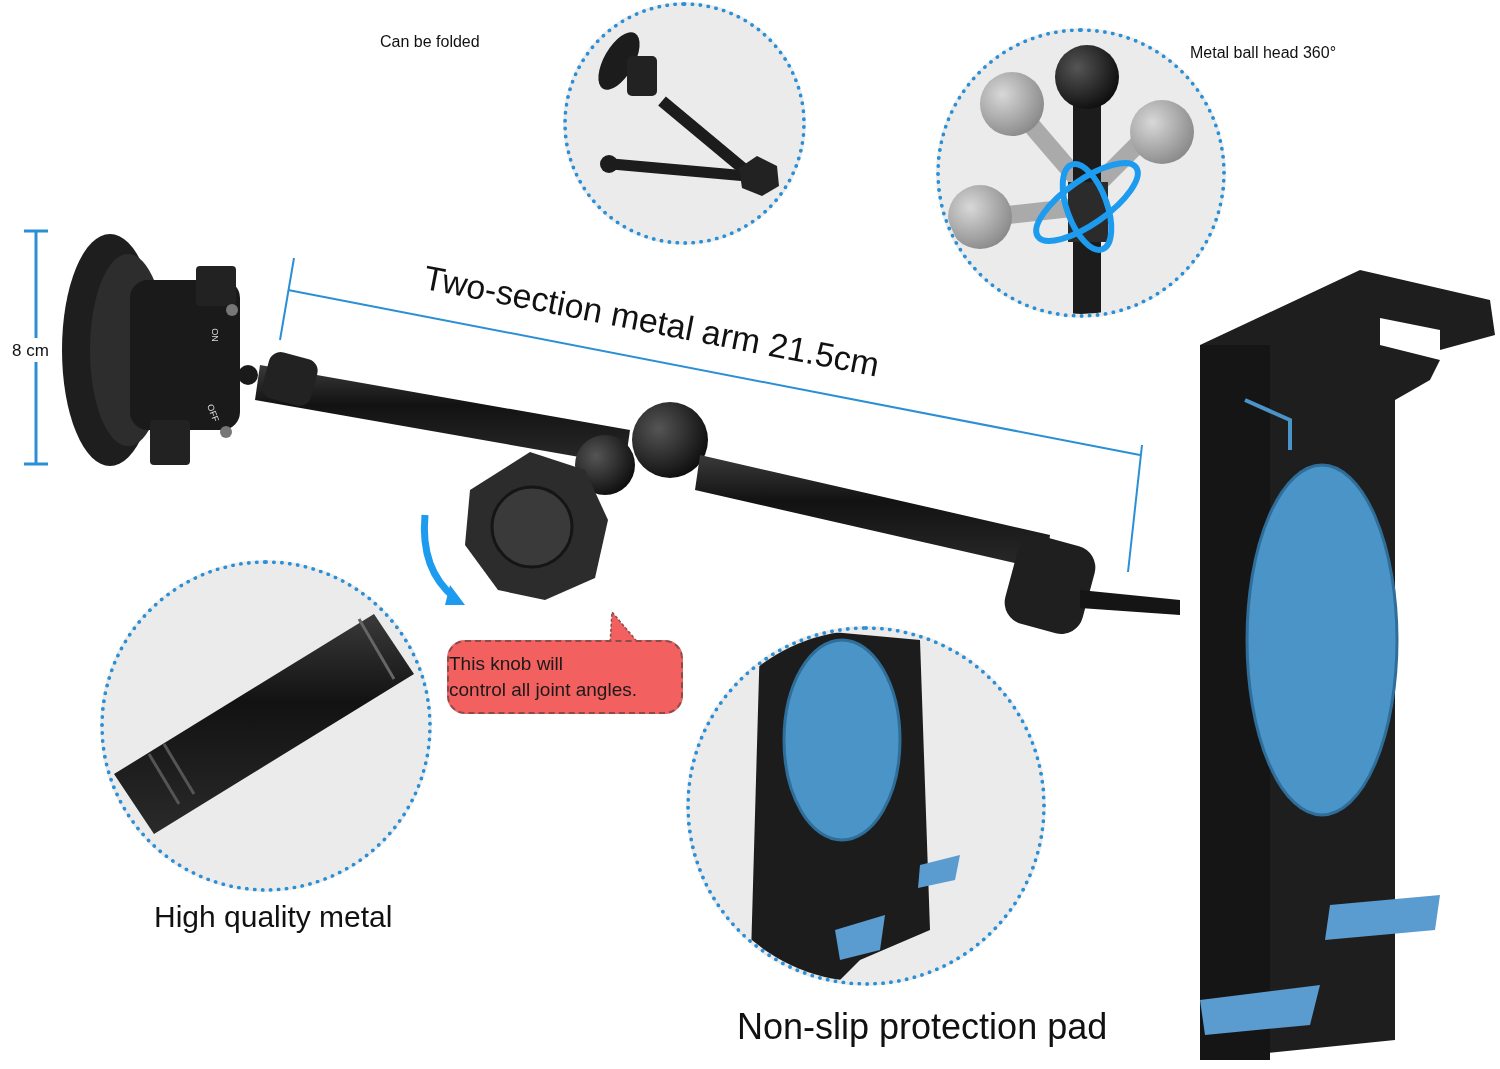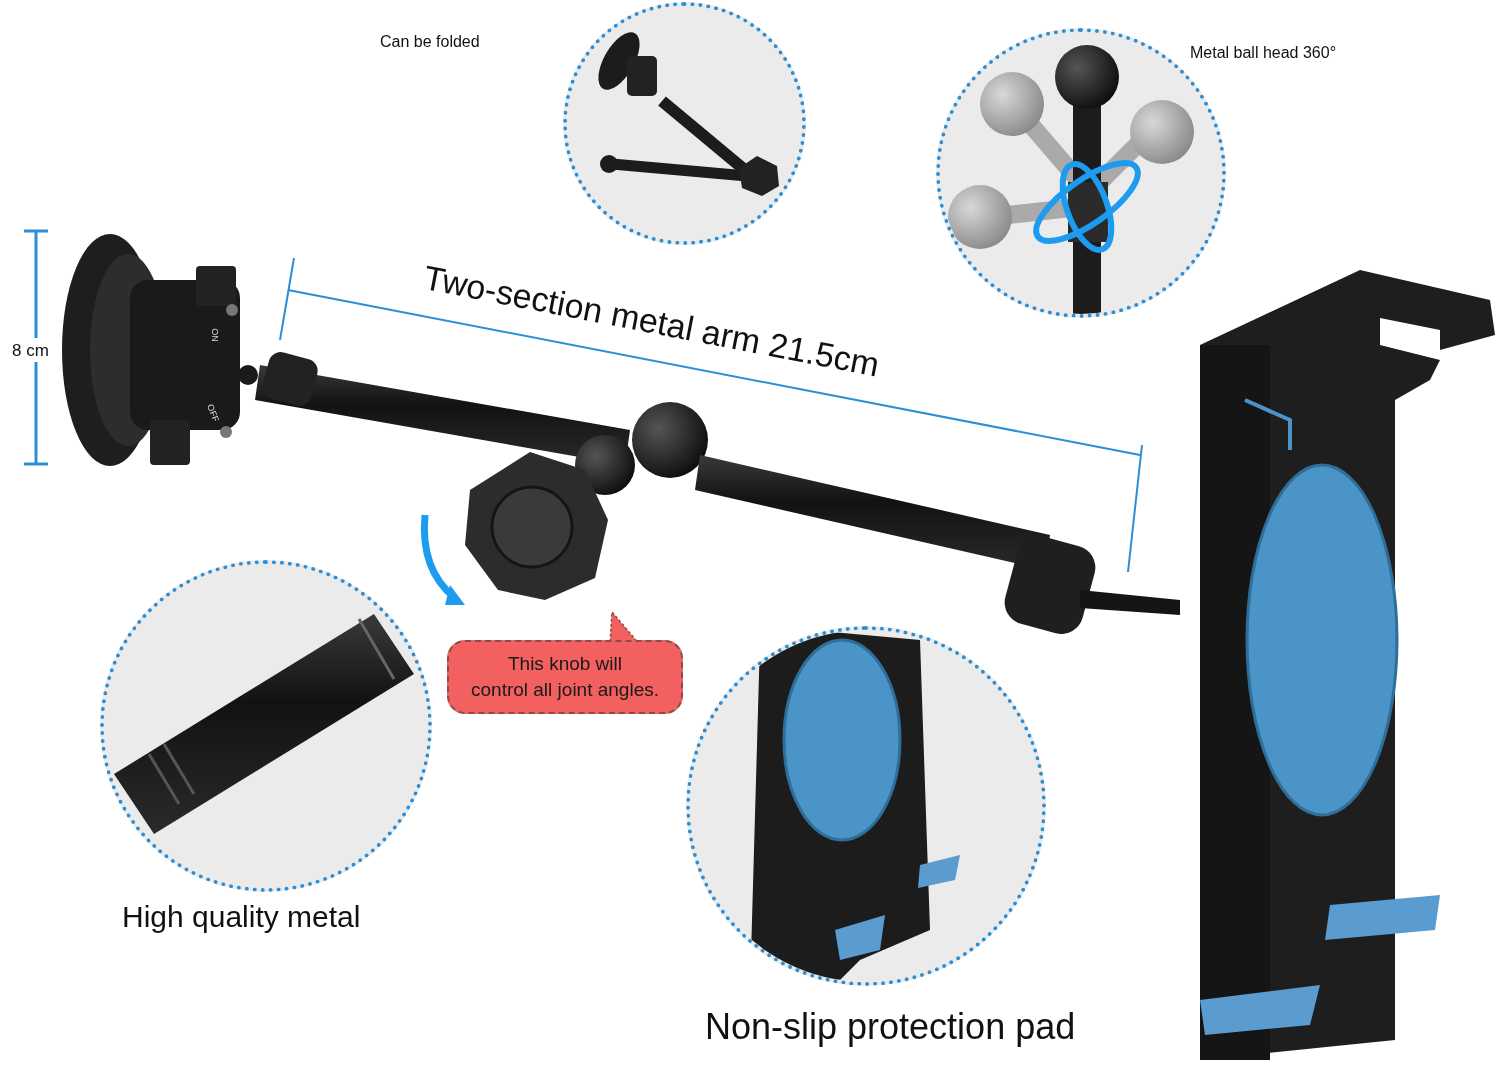--- a/index.html
+++ b/index.html
@@ -1,27 +1,27 @@
 <!DOCTYPE html>
 <html><head>
 <meta charset="utf-8">
 <style>
   html, body { margin:0; padding:0; background:#ffffff; }
   body { width:1500px; height:1069px; position:relative; overflow:hidden;
          font-family:"Liberation Sans", sans-serif; color:#111; }
   .abs { position:absolute; }
-  .label { font-size:26px; white-space:nowrap; }
+  .label { font-size:26px; white-space:nowrap;margin-left:32px; }
   .label-sm { font-size:16px; white-space:nowrap; }
   .circle { position:absolute; border-radius:50%; background:#ecebec;
             border:4px dotted #2b8fd6; box-sizing:border-box; overflow:hidden; }
   .arm-title { position:absolute; left:428px; top:258px; font-size:34px;
                transform-origin:0 0; transform:rotate(11deg); white-space:nowrap; }
   .callout { position:absolute; left:447px; top:640px; width:236px; height:74px;
              background:#f26060; border:2px dashed #8a4b4b; border-radius:18px;
-             box-sizing:border-box; text-align:center; font-size:19px; line-height:26px;
+             box-sizing:border-box; text-align:left; font-size:19px; line-height:26px;
              padding-top:9px; color:#1a1a1a; }
   svg { position:absolute; left:0; top:0; }
 </style>
 </head>
 <body>
 
 <svg width="1500" height="1069">
   <defs>
     <linearGradient id="metal" x1="0" y1="0" x2="0" y2="1">
       <stop offset="0" stop-color="#3a3a3a"></stop>

